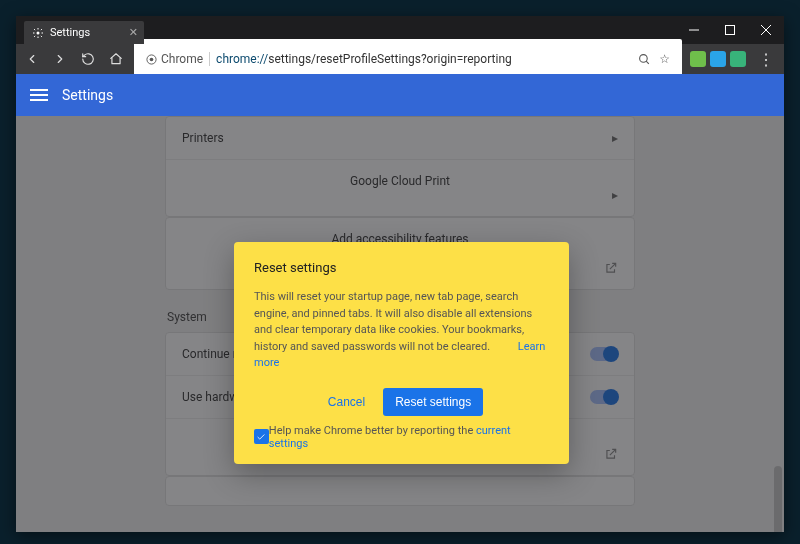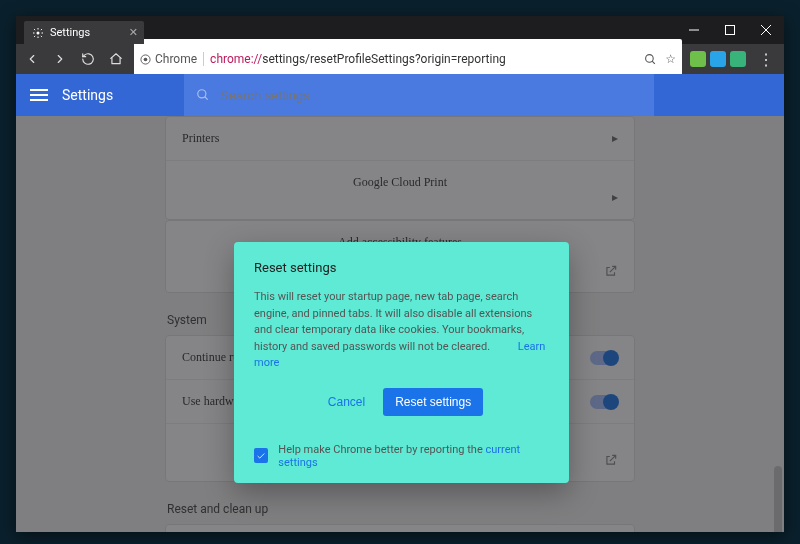--- a/index.html
+++ b/index.html
@@ -13,54 +13,54 @@
   .titlebar { height: 28px; background: #1d1d1f; color: #fff; display: flex; align-items: center; font-size: 11px; }
   .tab { height: 23px; margin-top: 5px; margin-left: 8px; background: #3a3a3c; padding: 0 28px 0 8px; display: flex; align-items: center; gap: 6px; border-radius: 2px 2px 0 0; position: relative; min-width: 120px;}
   .tab .cog { width: 12px; height: 12px; }
   .tab .x { position: absolute; right: 6px; top: 5px; font-size: 11px; color: #aaa;}
   .wincontrols { margin-left: auto; display: flex; }
   .wincontrols div { width: 36px; height: 28px; display: flex; align-items: center; justify-content: center; color: #fff; }
   .wincontrols svg { width: 10px; height: 10px; stroke: #fff; stroke-width: 1; fill: none; }
   .toolbar { height: 30px; background: #3a3a3c; display: flex; align-items: center; gap: 8px; padding: 0 6px; }
   .tb-btn { width: 20px; height: 20px; display:flex; align-items:center; justify-content:center; }
   .tb-btn svg { width:14px; height:14px; stroke:#ddd; stroke-width:2; fill:none; stroke-linecap:round; stroke-linejoin:round;}
-  .omni { flex:1; height:40px; background:#fff; border-radius:2px; display:flex; align-items:center; padding:0 6px; gap:6px; font-size:12px; color:#333;}
+  .omni { flex:1; height:40px; background:#fff; border-radius:2px; display:flex; align-items:center; padding:0 12px; gap:6px; font-size:12px; color:#333;}
   .omni .label { color:#555; border-right:1px solid #ccc; padding-right:6px; display:flex; align-items:center; gap:4px;}
-  .omni .url .grey { color:#be185d;margin-top:20px; }
+  .omni .url .grey { color:#0c4a6e;margin-top:20px; }
   .omni .right { margin-left:auto; display:flex; gap:8px; align-items:center; }
   .exticons { display:flex; gap:4px; align-items:center;}
   .ext { width:16px; height:16px; border-radius:3px; }
   .menudots { color:#ddd; font-size:16px; padding:0 4px; letter-spacing:0;}
   .appbar { height: 42px; background:#3367d6; color:#fff; display:flex; align-items:center; padding:0 14px; gap:14px; font-size:14px; position:relative;}
   .hamb { width:18px; }
   .hamb div{ height:2px; background:#fff; margin:3px 0;}
   .search { position:absolute; left:168px; right:130px; top:0; height:42px; background:#4a79e0; display:flex; align-items:center; gap:10px; padding:0 12px; }
   .search input { background:transparent; border:none; color:#c3d2f5; font-size:13px; outline:none; flex:1;}
   .content { flex:1; background:#f2f2f2; overflow:hidden; position:relative;}
   .scroll { padding: 0 0 20px 0; }
   .sec { width: 470px; margin: 0 auto; }
   .sec-h { font-size:12px; color:#444; margin: 20px 0 8px 2px; }
-  .card { background:#fff; border:1px solid #e0e0e0; border-radius:4px; margin-bottom:0;font-family:Liberation Serif, serif;}
+  .card { background:#fff; border:1px solid #e0e0e0; border-radius:4px; margin-bottom:0;}
   .row { padding:14px 16px; display:flex; align-items:center; font-size:12px; color:#333; border-bottom:1px solid #eee; position:relative;}
   .row:last-child{ border-bottom:none;flex-direction:column;}
   .row .sub{ font-size:11px; color:#888; margin-top:2px;}
   .row-col{ display:flex; flex-direction:column;}
   .chev { margin-left:auto; color:#666; font-size:12px;}
   .extlink{ margin-left:auto; width:14px; height:14px; stroke:#888; stroke-width:2; fill:none;}
   .toggle{ margin-left:auto; width:28px; height:14px; background:#a6c0ff; border-radius:7px; position:relative;}
   .toggle::after{content:""; position:absolute; right:-1px; top:-1px; width:16px; height:16px; background:#1a73e8; border-radius:50%;}
   .overlay{ position:absolute; inset:0; background:rgba(32,33,36,.55);}
-  .dialog{ position:absolute; left:218px; top:126px; width:335px; background:#5eead4; border-radius:4px; box-shadow:0 10px 30px rgba(0,0,0,.3); padding:18px 20px 14px 20px;}
+  .dialog{ position:absolute; left:218px; top:126px; width:335px; background:#fde047; border-radius:4px; box-shadow:0 10px 30px rgba(0,0,0,.3); padding:18px 20px 14px 20px;}
   .dlg-title{ font-size:13px; color:#222; margin-bottom:14px;}
   .dlg-body{ font-size:11px; color:#555; line-height:1.5; }
   .dlg-body a{ color:#1a73e8; text-decoration:none;margin-left:25px;}
   .dlg-actions{ display:flex; justify-content:center; gap:10px; margin-top:16px;}
   .btn-flat{ background:transparent; border:none; color:#1a73e8; font-size:12px; padding:6px 8px; cursor:pointer;}
   .btn-prim{ background:#1a73e8; border:none; color:#fff; font-size:12px; padding:7px 12px; border-radius:3px; cursor:pointer;}
-  .dlg-foot{ display:flex; align-items:center; gap:10px; margin-top:27px; font-size:11px; color:#555;}
+  .dlg-foot{ display:flex; align-items:center; margin-top:8px; font-size:11px; color:#555;}
   .cb{ width:15px; height:15px; background:#1a73e8; border-radius:2px; display:flex; align-items:center; justify-content:center;}
   .cb svg{ width:10px; height:10px; stroke:#fff; stroke-width:2; fill:none;}
   .vscroll{ position:absolute; right:2px; top:350px; width:8px; height:90px; background:#c6c6c6; border-radius:4px;}
   .lupe{ width:14px;height:14px; stroke:#aabdf0; stroke-width:2; fill:none;}
 </style>
 </head>
 <body>
 
 <div class="win">
 
@@ -141,27 +141,20 @@
     <div class="menudots">⋮</div>
   </div>
 
   <div class="appbar">
     <div class="hamb">
         <div></div>
         <div></div>
         <div></div>
       </div>
     <span>Settings</span>
-    <div class="search">
-      <svg class="lupe" viewBox="0 0 24 24">
-          <circle cx="10" cy="10" r="7"></circle>
-          <line x1="20" y1="20" x2="15" y2="15"></line>
-        </svg>
-      <input placeholder="Search settings" style="">
-    </div>
   </div>
 
   <div class="content">
     <div class="scroll">
       <div class="sec">
         <div class="card">
           <div class="row">
               <span>Printers</span>
               <span class="chev">▸</span>
             </div>
@@ -198,21 +191,20 @@
           <div class="row">
               <span>Open proxy settings</span>
               <svg class="extlink" viewBox="0 0 24 24">
                 <path d="M14 4h6v6"></path>
                 <path d="M20 4L10 14"></path>
                 <path d="M18 14v5H5V6h5"></path>
               </svg>
             </div>
         </div>
 
-        <div class="sec-h">Reset and clean up</div>
         <div class="card">
           <div class="row"></div>
 
         </div>
       </div>
     </div>
 
     <div class="vscroll"></div>
 
     <div class="overlay"></div>

